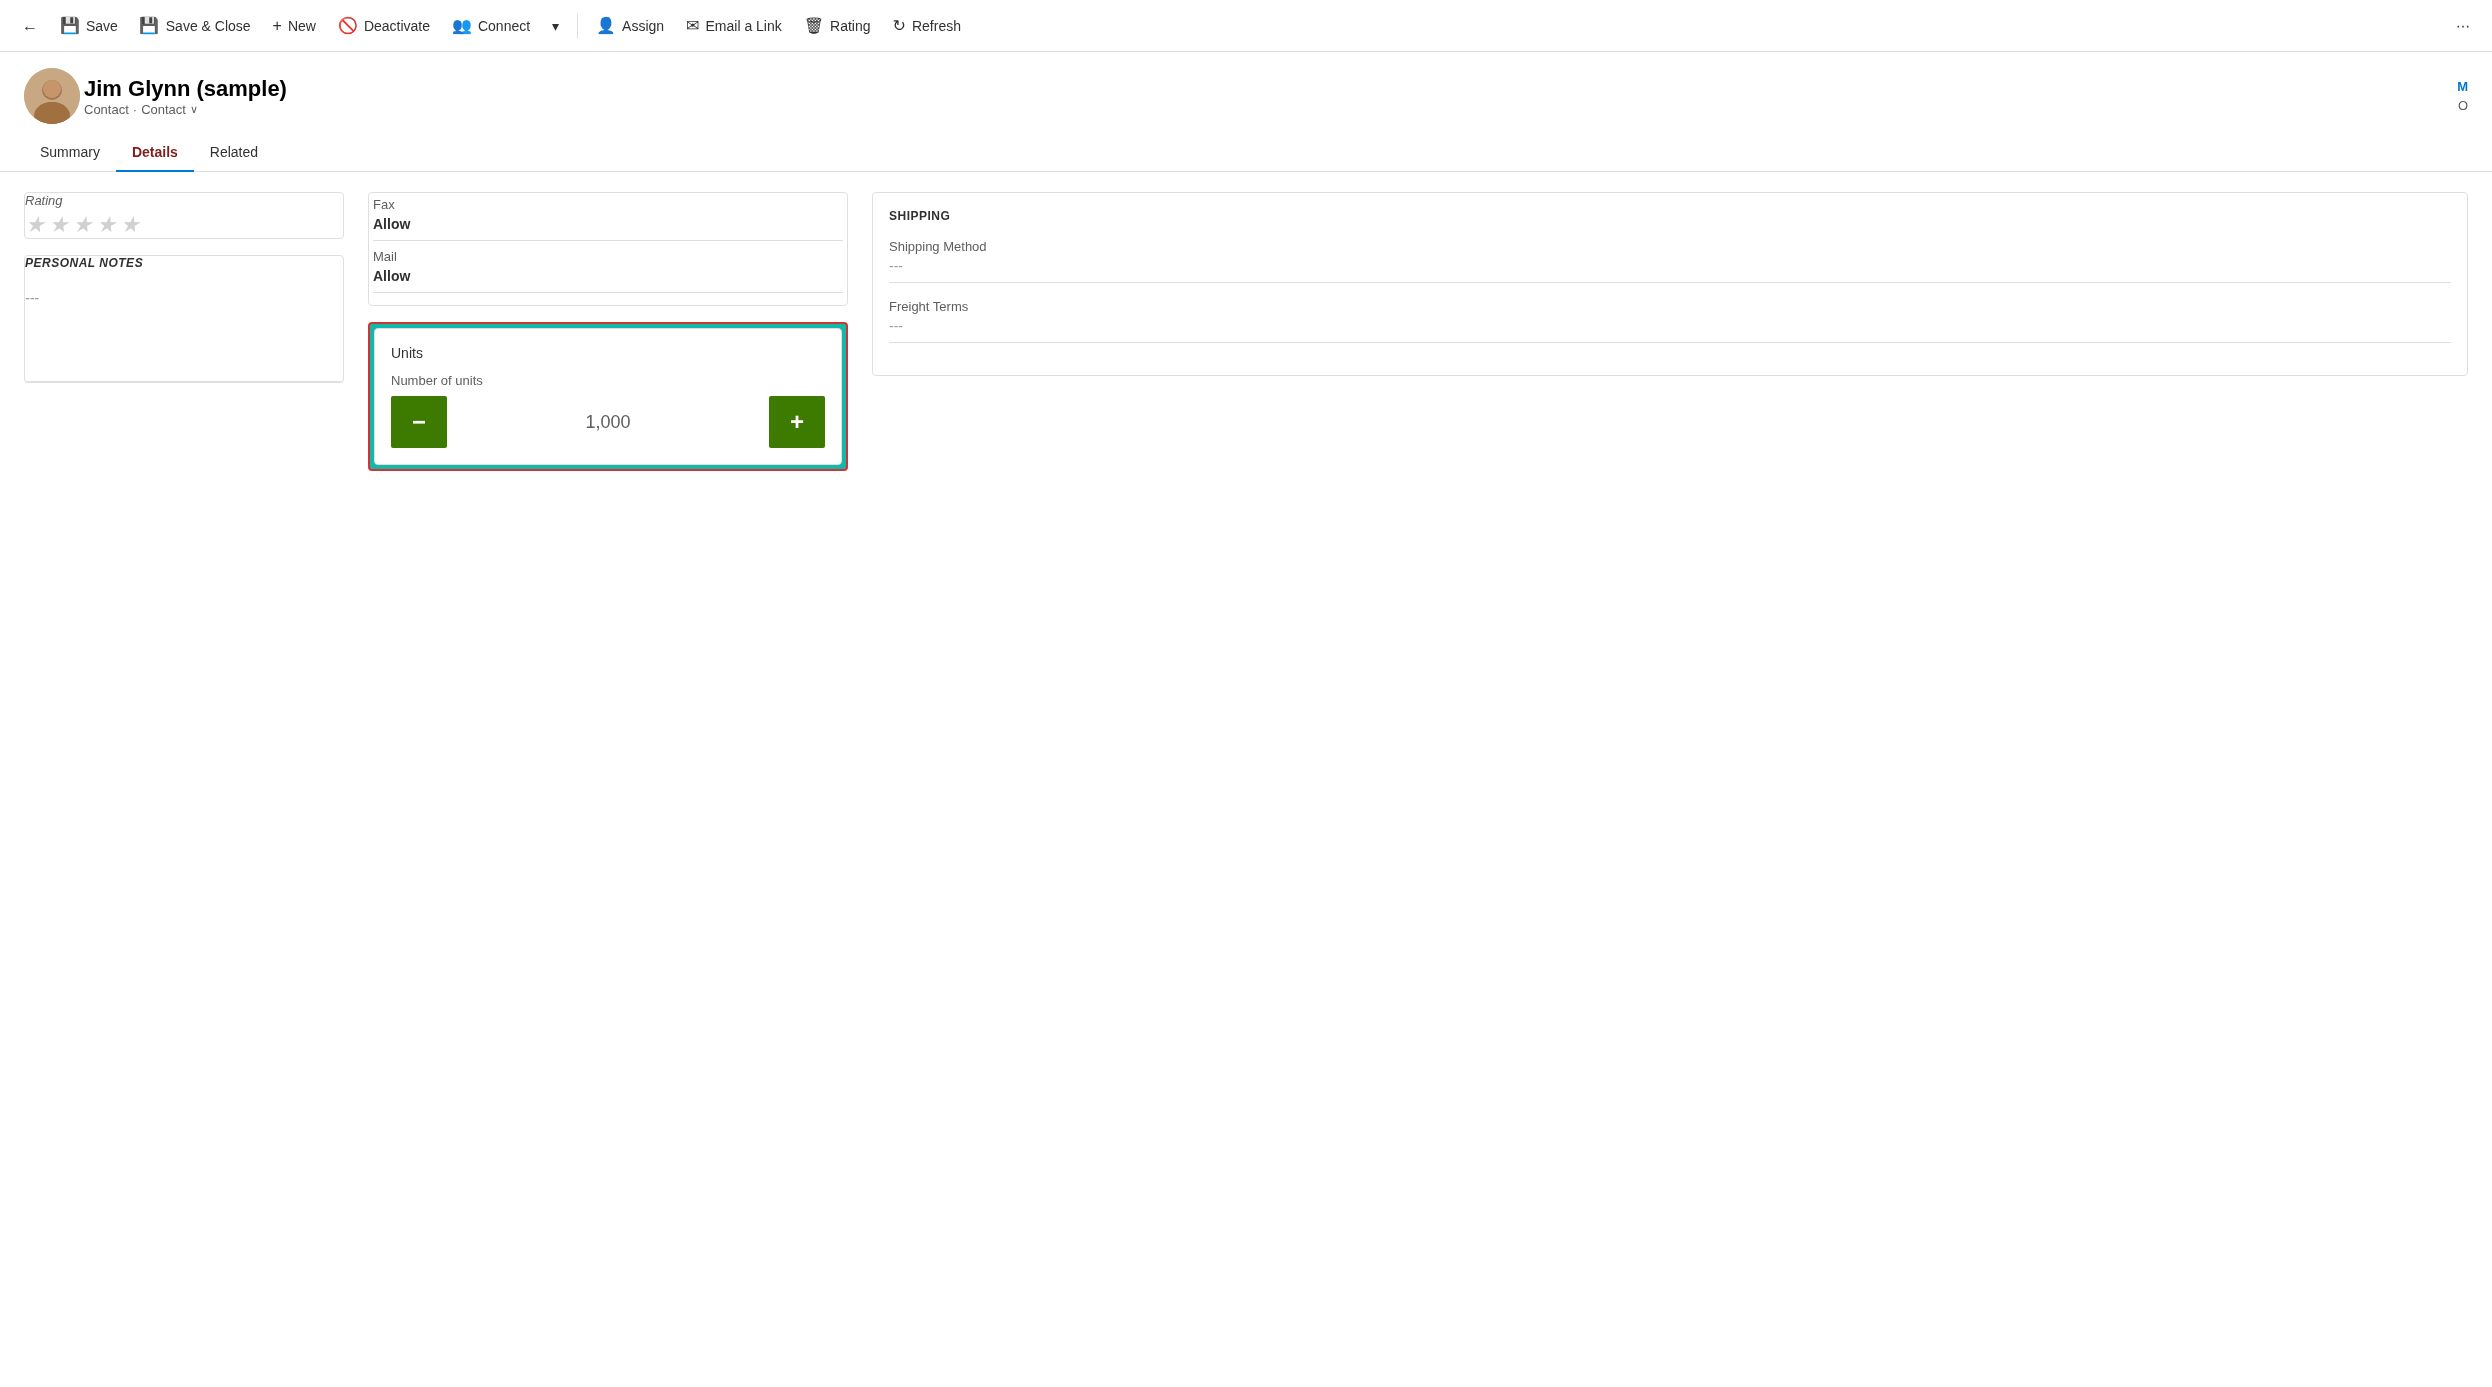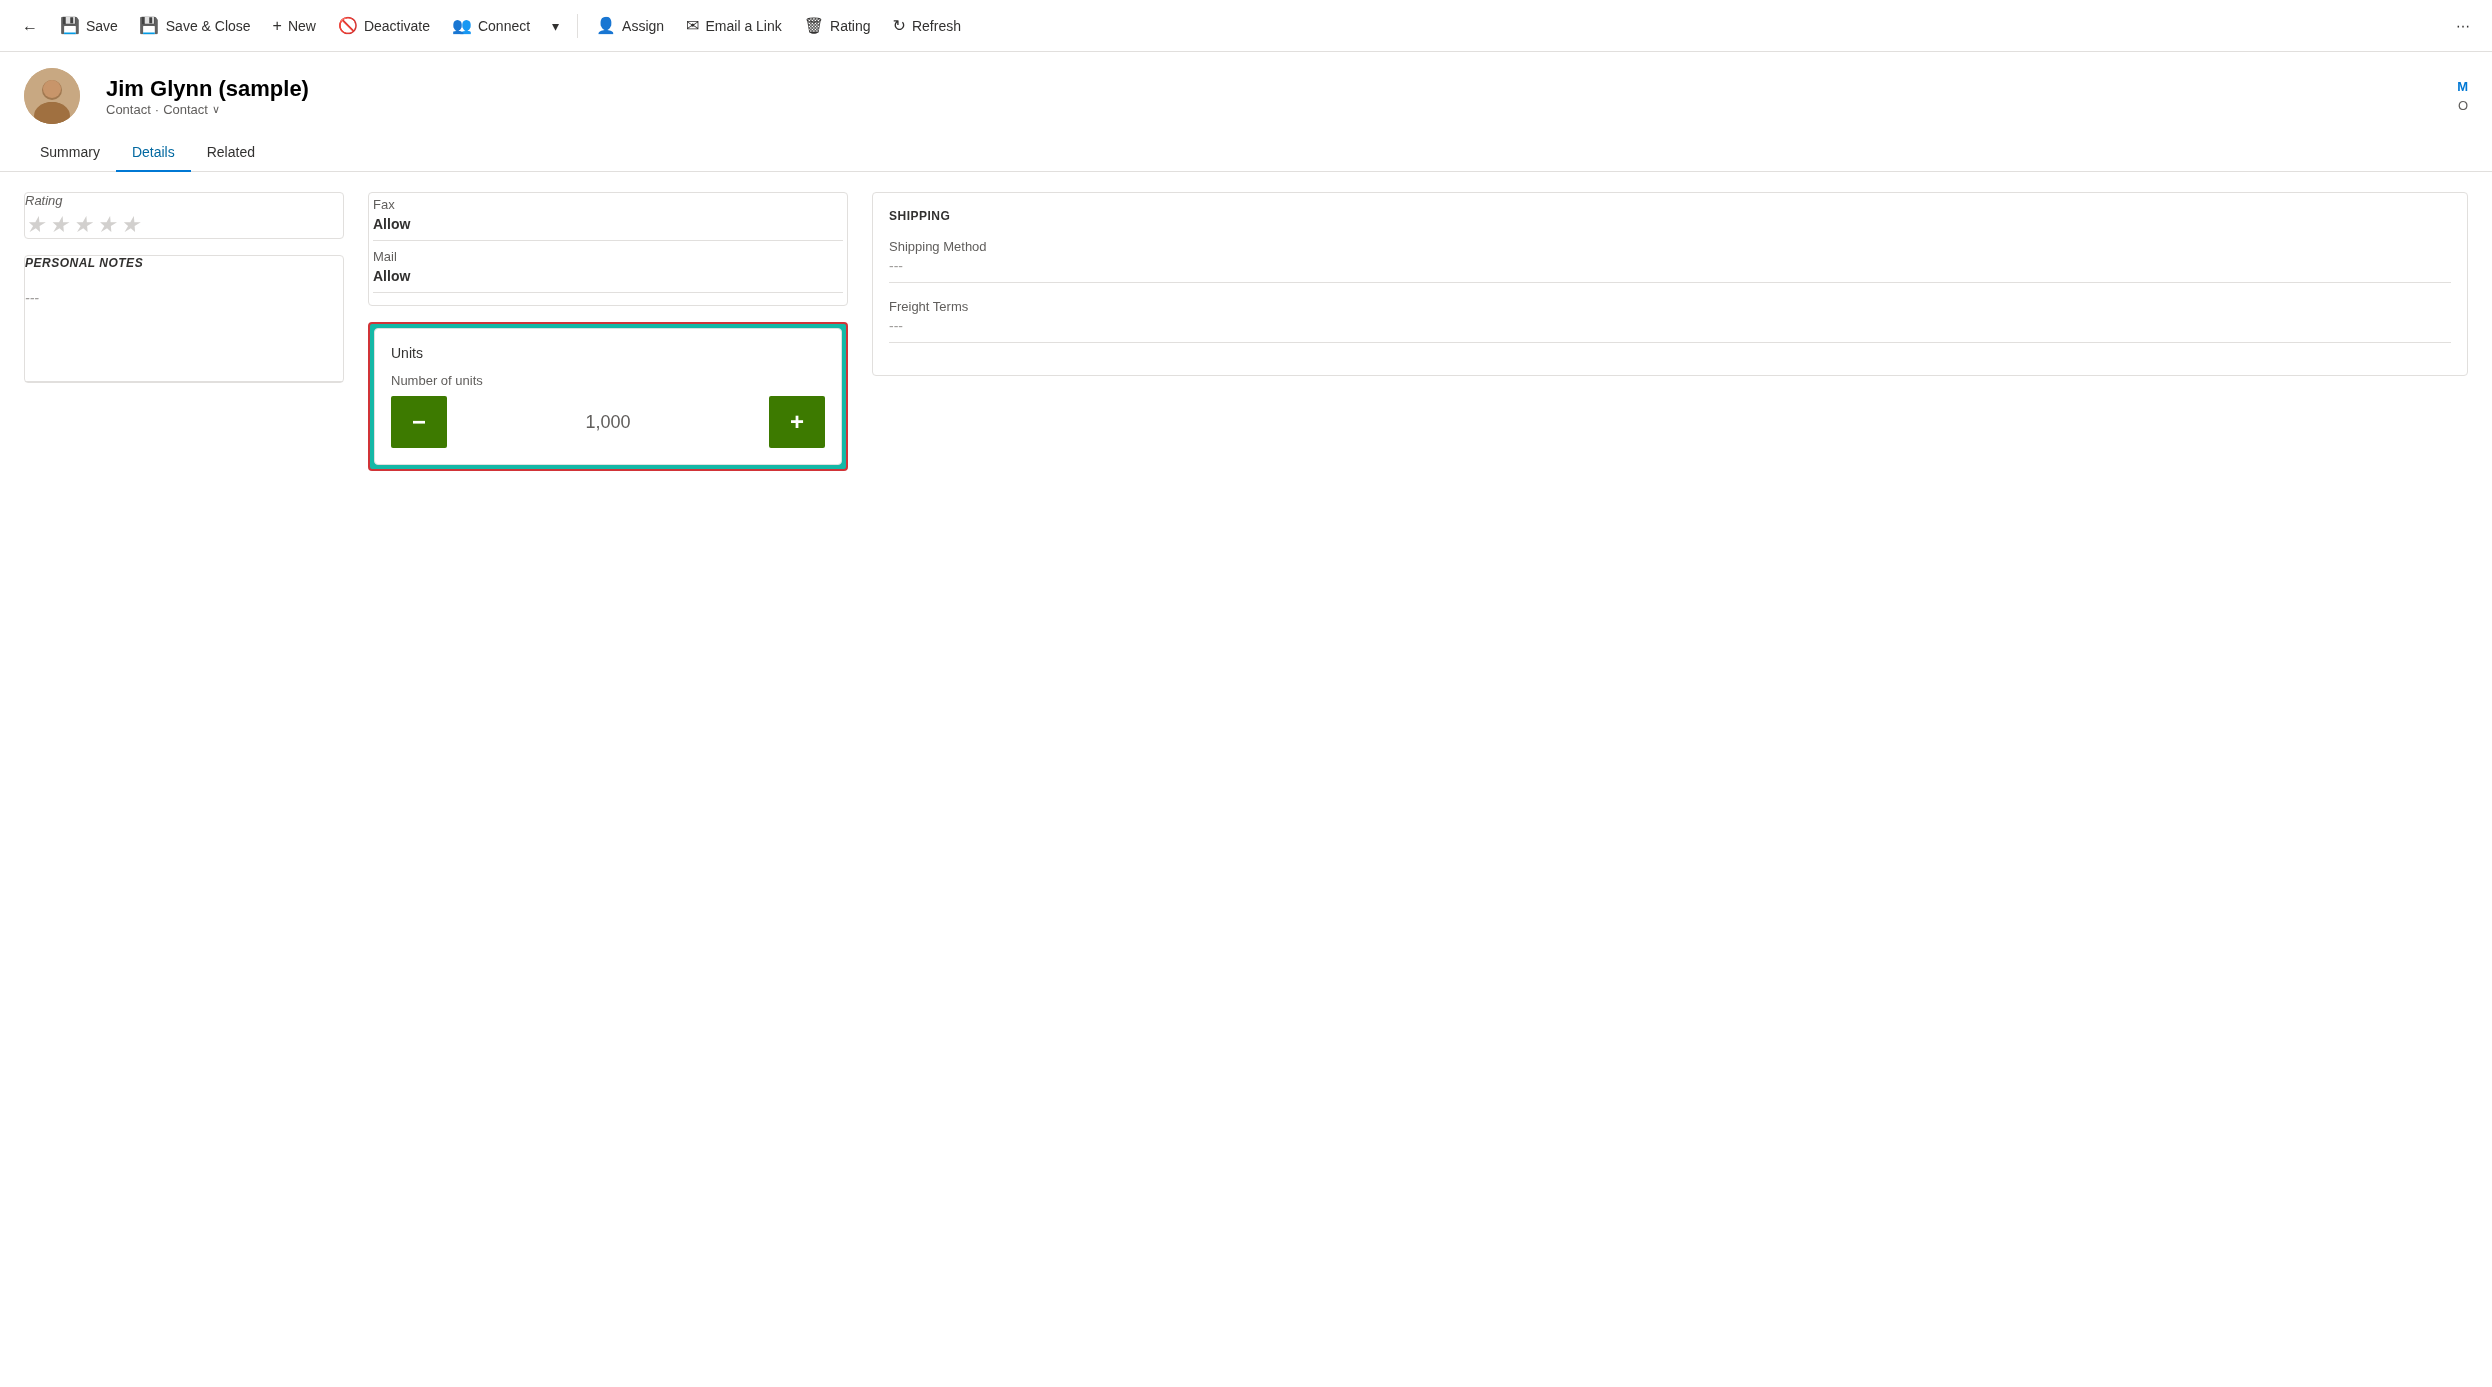--- a/index.html
+++ b/index.html
@@ -30,21 +30,21 @@
     }
     .toolbar-btn .icon { font-size: 16px; }
     .toolbar-divider { width: 1px; height: 24px; background: #e1dfdd; margin: 0 6px; }
     .toolbar-more { margin-left: auto; }
 
     
     .record-header {
       display: flex;
       align-items: center;
       padding: 16px 24px 0 24px;
-      gap: 26px;
+      gap: 4px;
     }
     .avatar {
       width: 56px;
       height: 56px;
       border-radius: 50%;
       background: #c8a882;
       overflow: hidden;
       flex-shrink: 0;
       display: flex;
       align-items: center;
@@ -70,23 +70,23 @@
     }
     .tab {
       padding: 10px 16px;
       cursor: pointer;
       font-size: 14px;
       color: #323130;
       border-bottom: 2px solid transparent;
       margin-bottom: -1px;
     }
     .tab.active {
-      color: #0369a1;
+      color: #7f1d1d;
       border-bottom: 2px solid #0078d4;
-      font-weight: 400;
+      font-weight: 700;
     }
 
     
     .main-content {
       display: flex;
       padding: 20px 24px;
       gap: 24px;
       align-items: flex-start;
     }
 

